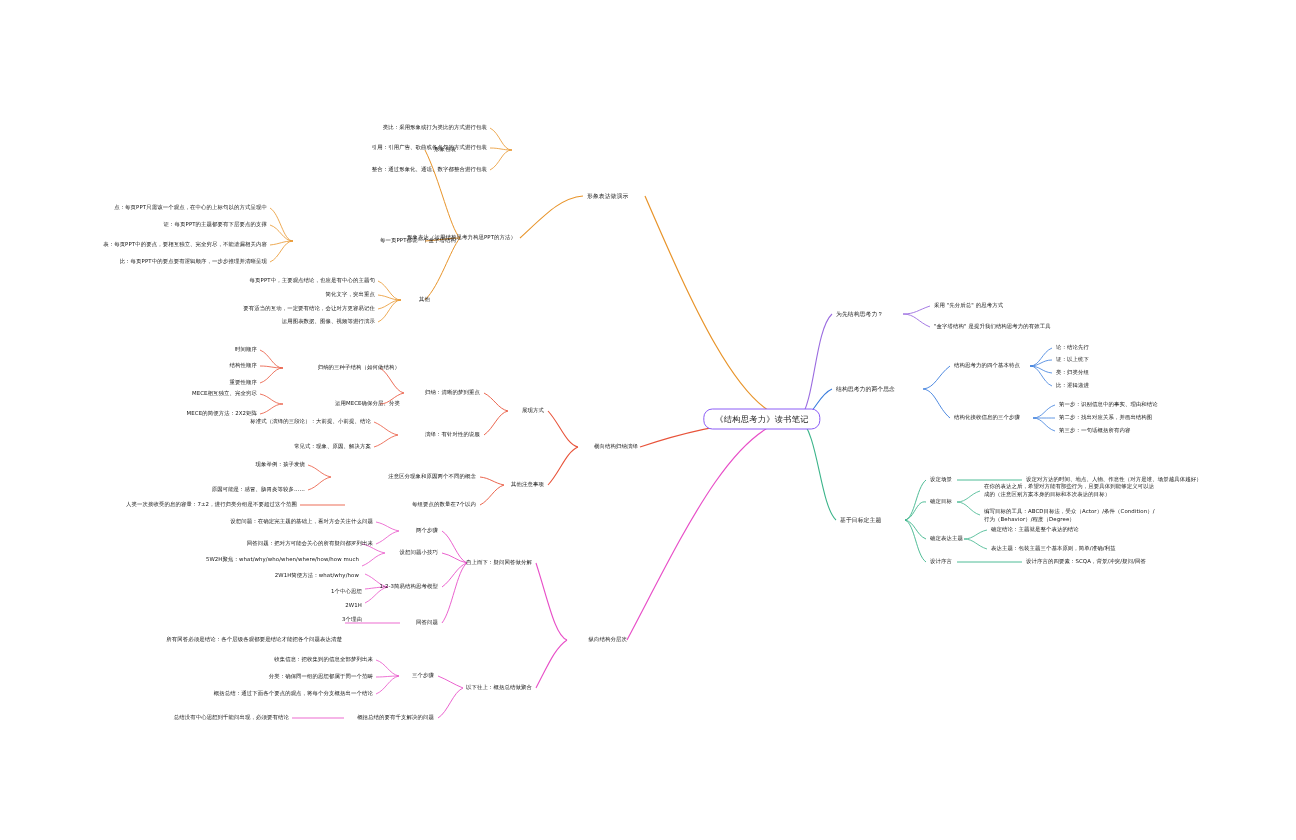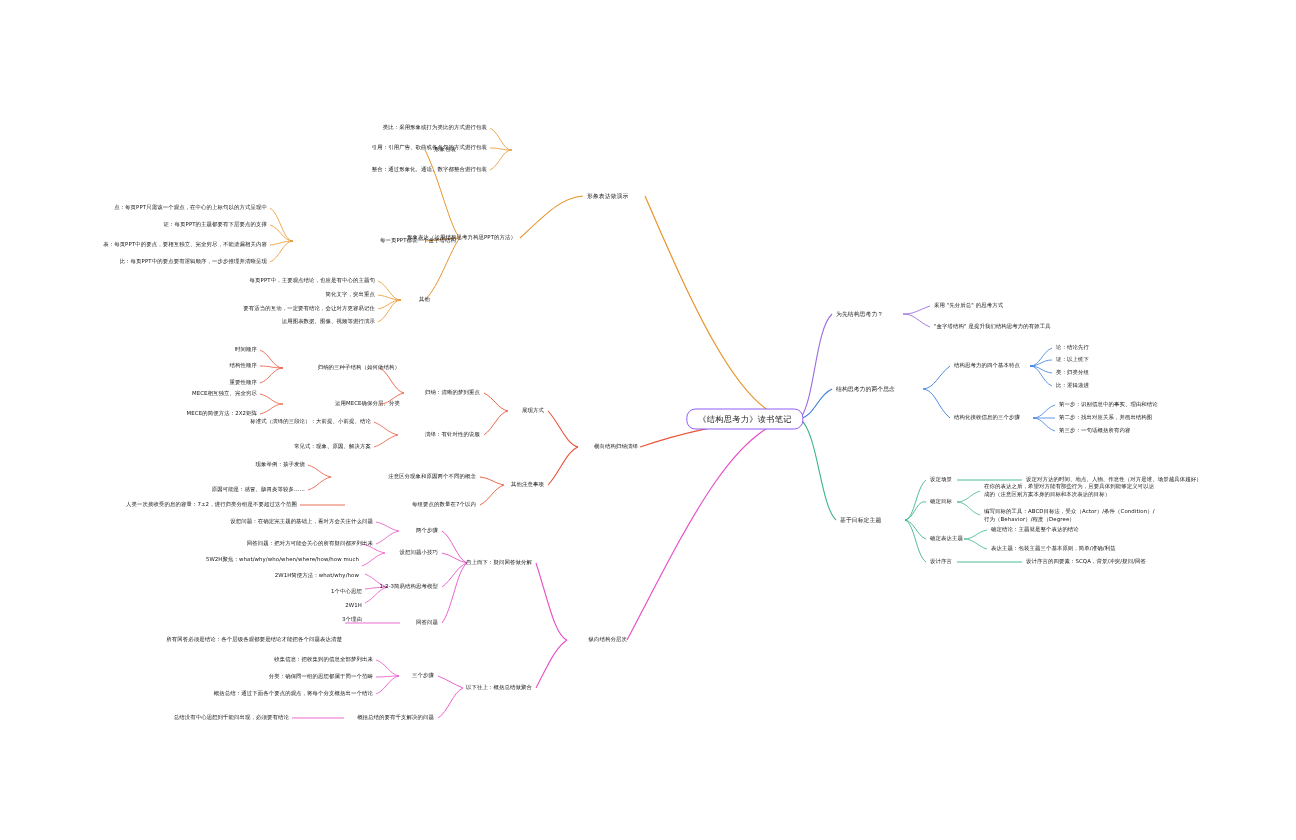--- a/index.html
+++ b/index.html
@@ -24,20 +24,21 @@
     position:absolute;
     transform:translate(-50%,-50%);
     border:1.1px solid #8b5cf6;
     border-radius:9px;
     background:#ffffff;
     padding:4px 11px;
     font-size:8.2px;
     color:#1a1a1a;
     white-space:nowrap;
     letter-spacing:0.3px;
+    margin-left:17px;
   }
   .lvl1{font-size:5.8px;}
   .wrapnode{white-space:normal;width:150px;}
 </style>
 </head>
 <body>
 
 <div id="canvas">
   <svg id="edges" viewBox="0 0 1296 840" xmlns="http://www.w3.org/2000/svg">
 

